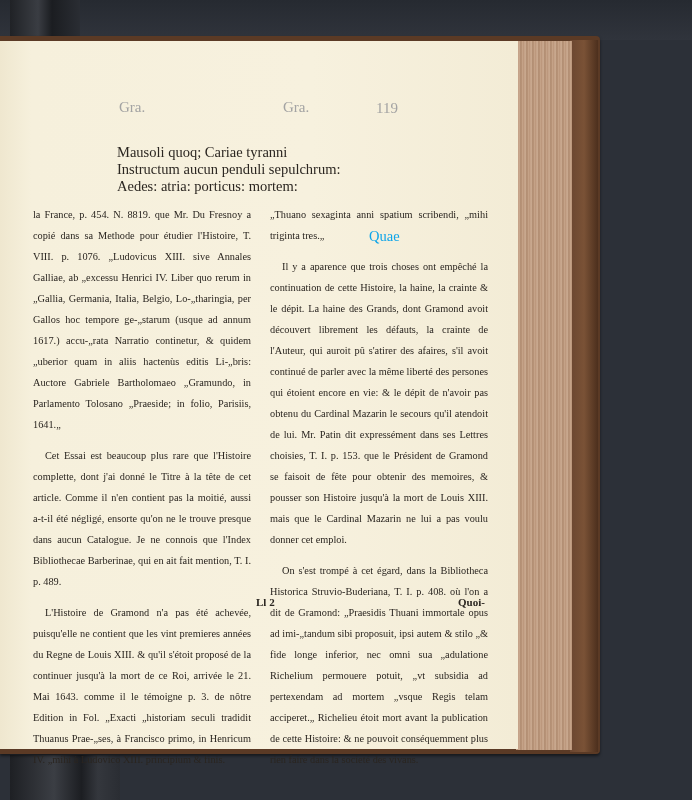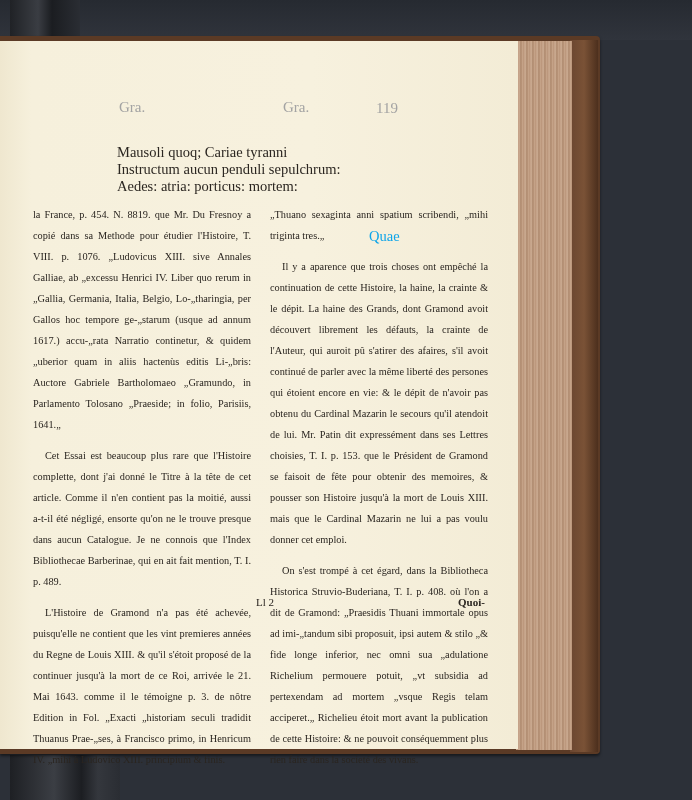--- a/index.html
+++ b/index.html
@@ -38,21 +38,21 @@
     .hdr-center { left: 283px; }
     .hdr-num { left: 376px; top: 100px; font-size: 15px; }
     .verse { position: absolute; left: 117px; top: 124px; font-size: 14.5px; line-height: 17px; color: #2b2621; margin-top: 20px; }
     .catch-top { position: absolute; left: 369px; top: 180px; font-size: 14.5px; color: #0ea5e9; margin-top: 48px; }
     .col { position: absolute; top: 204px; width: 218px; font-size: 10.3px; line-height: 21px; color: #2a2520; text-align: justify; }
     .col-left { left: 33px; }
     .col-right { left: 270px; }
     .col p { margin: 0; }
     .col .indent { text-indent: 12px; }
     .col .gap { margin-top: 10px; }
-    .sig { position: absolute; left: 256px; top: 596px; font-size: 11px; color: #2a2520; }
+    .sig { position: absolute; left: 256px; top: 596px; font-size: 11px; color: #2a2520; font-weight: bold; }
     .catch-bottom { position: absolute; left: 458px; top: 596px; font-size: 11px; color: #2a2520; font-weight: bold; }
   </style>
 </head>
 <body>
 
 <div class="backdrop-top"></div>
 <div class="post-top"></div>
 <div class="post-bottom"></div>
 <div class="cover"></div>
 <div class="cover-edge"></div>

